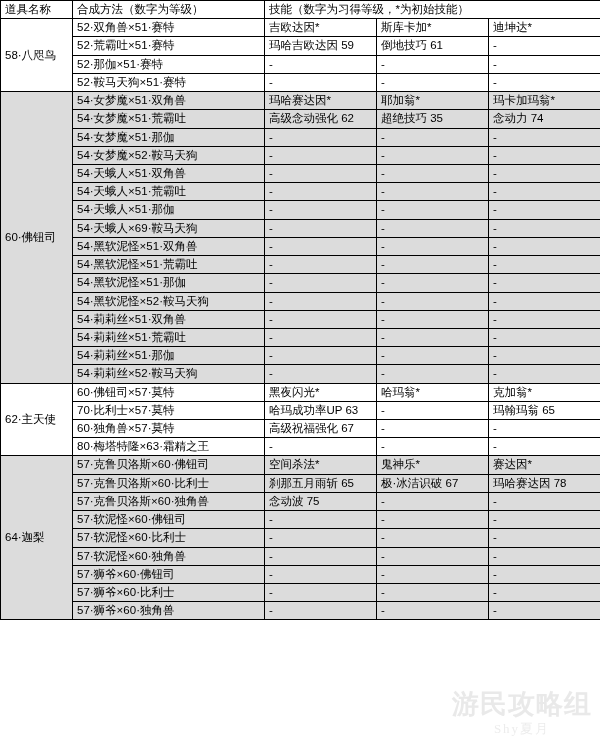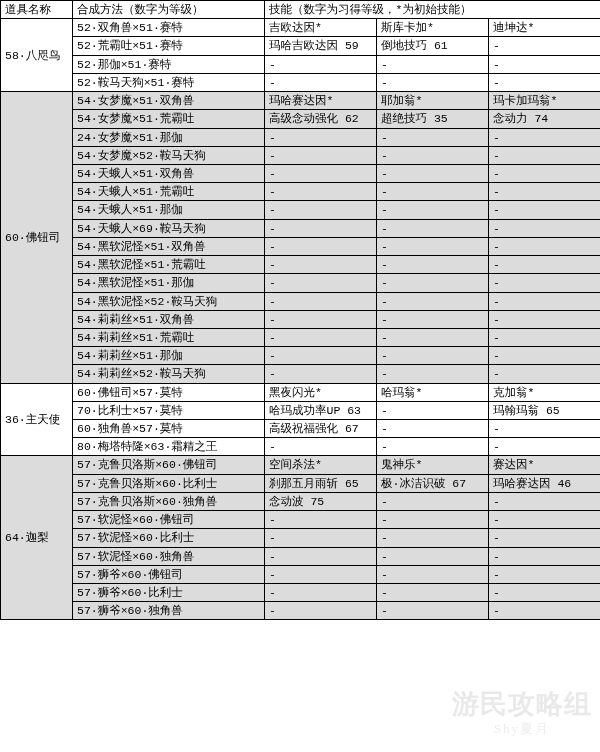--- a/index.html
+++ b/index.html
@@ -12,21 +12,20 @@
     height: 752px;
     font-family: "Liberation Sans", "DejaVu Sans", sans-serif;
     color: #000000;
     overflow: hidden;
     position: relative;
   }
   table.fusion {
     border-collapse: collapse;
     width: 600px;
     table-layout: fixed;
-    font-family: Liberation Mono, monospace;
   }
   table.fusion td, table.fusion th {
     border: 1px solid #000000;
     font-size: 11.5px;
     line-height: 1.15;
     padding: 2px 4px;
     vertical-align: middle;
     font-weight: normal;
     text-align: left;
     box-sizing: border-box;
@@ -135,21 +134,21 @@
         <td class="skill grey">耶加翁*</td>
         <td class="skill grey">玛卡加玛翁*</td>
       </tr>
       <tr>
         <td class="method grey">54·女梦魔×51·荒霸吐</td>
         <td class="skill grey">高级念动强化 62</td>
         <td class="skill grey">超绝技巧 35</td>
         <td class="skill grey">念动力 74</td>
       </tr>
       <tr>
-        <td class="method grey">24·女梦魔×51·那伽</td>
+        <td class="method grey">54·女梦魔×51·那伽</td>
         <td class="skill grey">-</td>
         <td class="skill grey">-</td>
         <td class="skill grey">-</td>
       </tr>
       <tr>
         <td class="method grey">54·女梦魔×52·鞍马天狗</td>
         <td class="skill grey">-</td>
         <td class="skill grey">-</td>
         <td class="skill grey">-</td>
       </tr>
@@ -219,21 +218,21 @@
         <td class="skill grey">-</td>
         <td class="skill grey">-</td>
       </tr>
       <tr>
         <td class="method grey">54·莉莉丝×52·鞍马天狗</td>
         <td class="skill grey">-</td>
         <td class="skill grey">-</td>
         <td class="skill grey">-</td>
       </tr>
       <tr>
-        <td class="demon-name" rowspan="4">36·主天使</td>
+        <td class="demon-name" rowspan="4">62·主天使</td>
         <td class="method">60·佛钮司×57·莫特</td>
         <td class="skill">黑夜闪光*</td>
         <td class="skill">哈玛翁*</td>
         <td class="skill">克加翁*</td>
       </tr>
       <tr>
         <td class="method">70·比利士×57·莫特</td>
         <td class="skill">哈玛成功率UP 63</td>
         <td class="skill">-</td>
         <td class="skill">玛翰玛翁 65</td>
@@ -254,21 +253,21 @@
         <td class="demon-name grey" rowspan="9">64·迦梨</td>
         <td class="method grey">57·克鲁贝洛斯×60·佛钮司</td>
         <td class="skill grey">空间杀法*</td>
         <td class="skill grey">鬼神乐*</td>
         <td class="skill grey">赛达因*</td>
       </tr>
       <tr>
         <td class="method grey">57·克鲁贝洛斯×60·比利士</td>
         <td class="skill grey">刹那五月雨斩 65</td>
         <td class="skill grey">极·冰洁识破 67</td>
-        <td class="skill grey">玛哈赛达因 46</td>
+        <td class="skill grey">玛哈赛达因 78</td>
       </tr>
       <tr>
         <td class="method grey">57·克鲁贝洛斯×60·独角兽</td>
         <td class="skill grey">念动波 75</td>
         <td class="skill grey">-</td>
         <td class="skill grey">-</td>
       </tr>
       <tr>
         <td class="method grey">57·软泥怪×60·佛钮司</td>
         <td class="skill grey">-</td>

